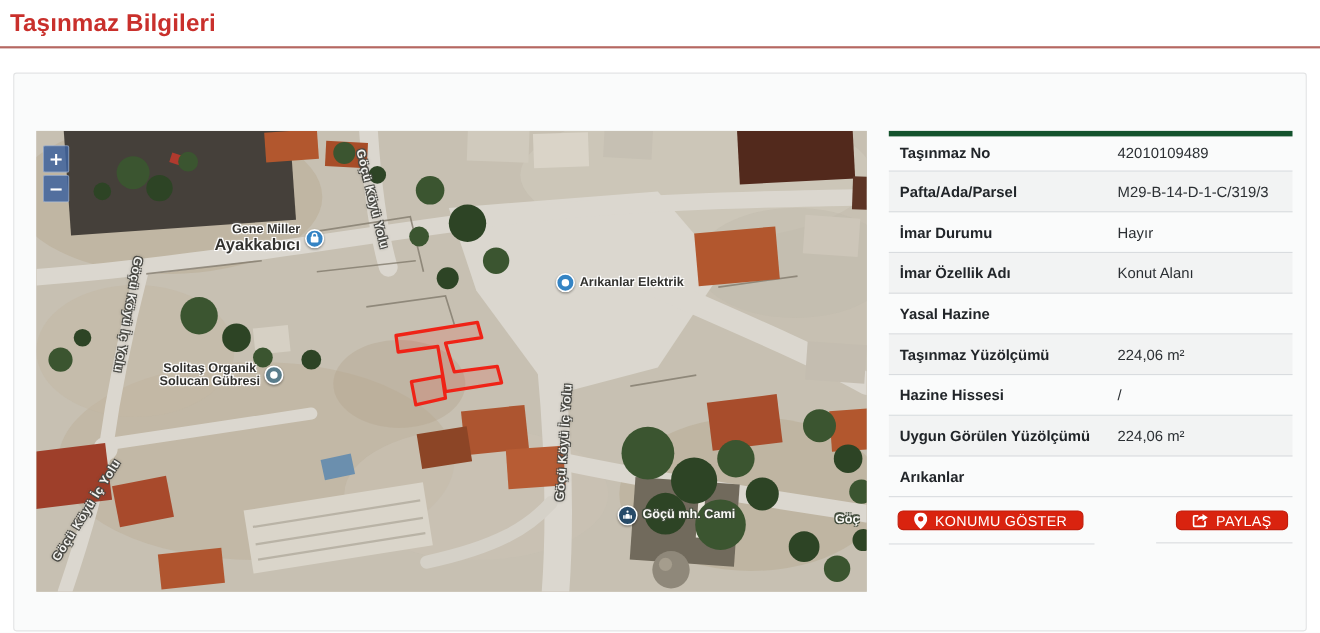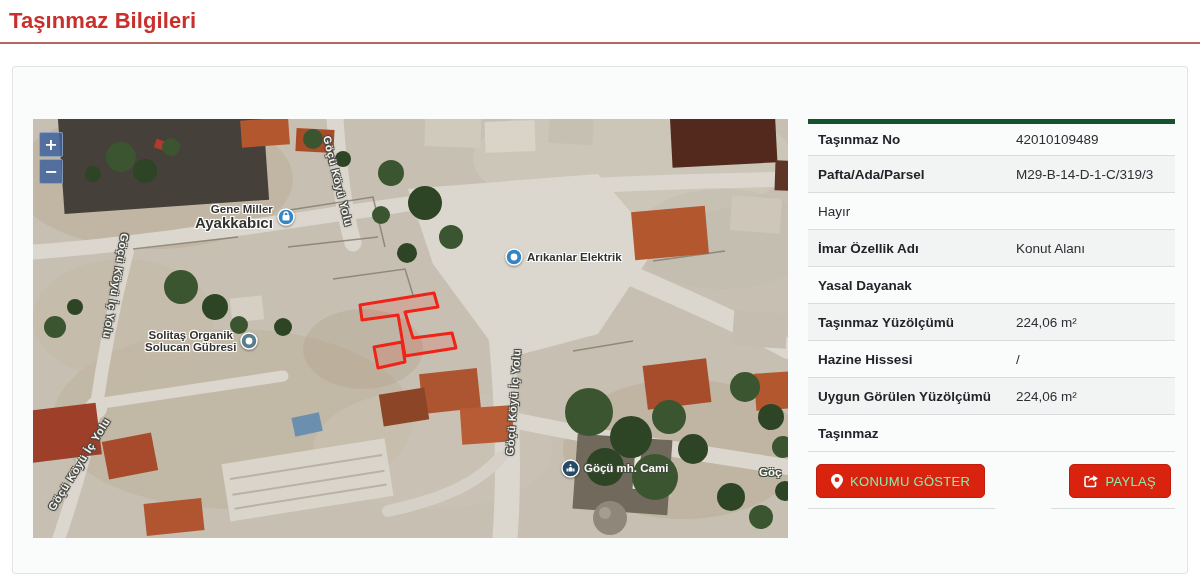--- a/index.html
+++ b/index.html
@@ -79,22 +79,22 @@
   .trow:first-child{border-top:5px solid #14532d;}
   .details .trow:nth-child(even):not(.actions){background:rgba(0,0,0,.032);}
   .tlabel{width:198px;flex:none;font-weight:700;color:#212529;}
   .tvalue{flex:1;color:#2b2f33;}
   .actions{height:auto;border-bottom:none;background:none;padding:12px 0 0 0;gap:56px;align-items:flex-start;}
   .action-cell{border-bottom:1px solid #d9dcdf;padding:0 0 10px 8px;}
   .action-cell.left{flex:1.6;}
   .action-cell.right{flex:1;text-align:right;padding-right:4px;}
   .btn-red{
     display:inline-flex;align-items:center;gap:7px;
-    background:var(--primary-red);color:#86efac;border:1px solid #c01e0d;
-    border-radius:5px;height:34px;padding:0 14px;cursor:pointer;
+    background:var(--primary-red);color:#ffffff;border:1px solid #c01e0d;
+    border-radius:5px;height:18px;padding:0 14px;cursor:pointer;
     font-family:"Liberation Sans",sans-serif;font-size:13px;font-weight:400;letter-spacing:.3px;
   }
 </style>
 </head>
 <body>
 
 <div class="page-title">Taşınmaz Bilgileri</div>
 <hr class="title-divider">
 
 <div class="panel">
@@ -277,44 +277,45 @@
     <div class="details">
       <div class="trow">
         <div class="tlabel">Taşınmaz No</div>
         <div class="tvalue">42010109489</div>
       </div>
       <div class="trow">
         <div class="tlabel">Pafta/Ada/Parsel</div>
         <div class="tvalue">M29-B-14-D-1-C/319/3</div>
       </div>
       <div class="trow">
+        <div class="tlabel">İmar Durumu</div>
         <div class="tvalue">Hayır</div>
       </div>
       <div class="trow">
         <div class="tlabel">İmar Özellik Adı</div>
         <div class="tvalue">Konut Alanı</div>
       </div>
       <div class="trow">
-        <div class="tlabel">Yasal Dayanak</div>
+        <div class="tlabel">Yasal Hazine</div>
         <div class="tvalue"></div>
       </div>
       <div class="trow">
         <div class="tlabel">Taşınmaz Yüzölçümü</div>
         <div class="tvalue">224,06 m²</div>
       </div>
       <div class="trow">
         <div class="tlabel">Hazine Hissesi</div>
         <div class="tvalue">/</div>
       </div>
       <div class="trow">
         <div class="tlabel">Uygun Görülen Yüzölçümü</div>
         <div class="tvalue">224,06 m²</div>
       </div>
       <div class="trow">
-        <div class="tlabel">Taşınmaz</div>
+        <div class="tlabel">Arıkanlar</div>
         <div class="tvalue"></div>
       </div>
 
       <div class="trow actions">
         <div class="action-cell left">
           <button class="btn-red">
             <span class="btn-icon" style="display:inline-flex;">
               <svg width="12" height="15" viewBox="0 0 12 15">
                   <path d="M6 0C2.7 0 0 2.6 0 5.8 0 10.1 6 15 6 15s6-4.9 6-9.2C12 2.6 9.3 0 6 0zm0 8.1a2.4 2.4 0 1 1 0-4.8 2.4 2.4 0 0 1 0 4.8z" fill="#fff"></path>
                 </svg>

